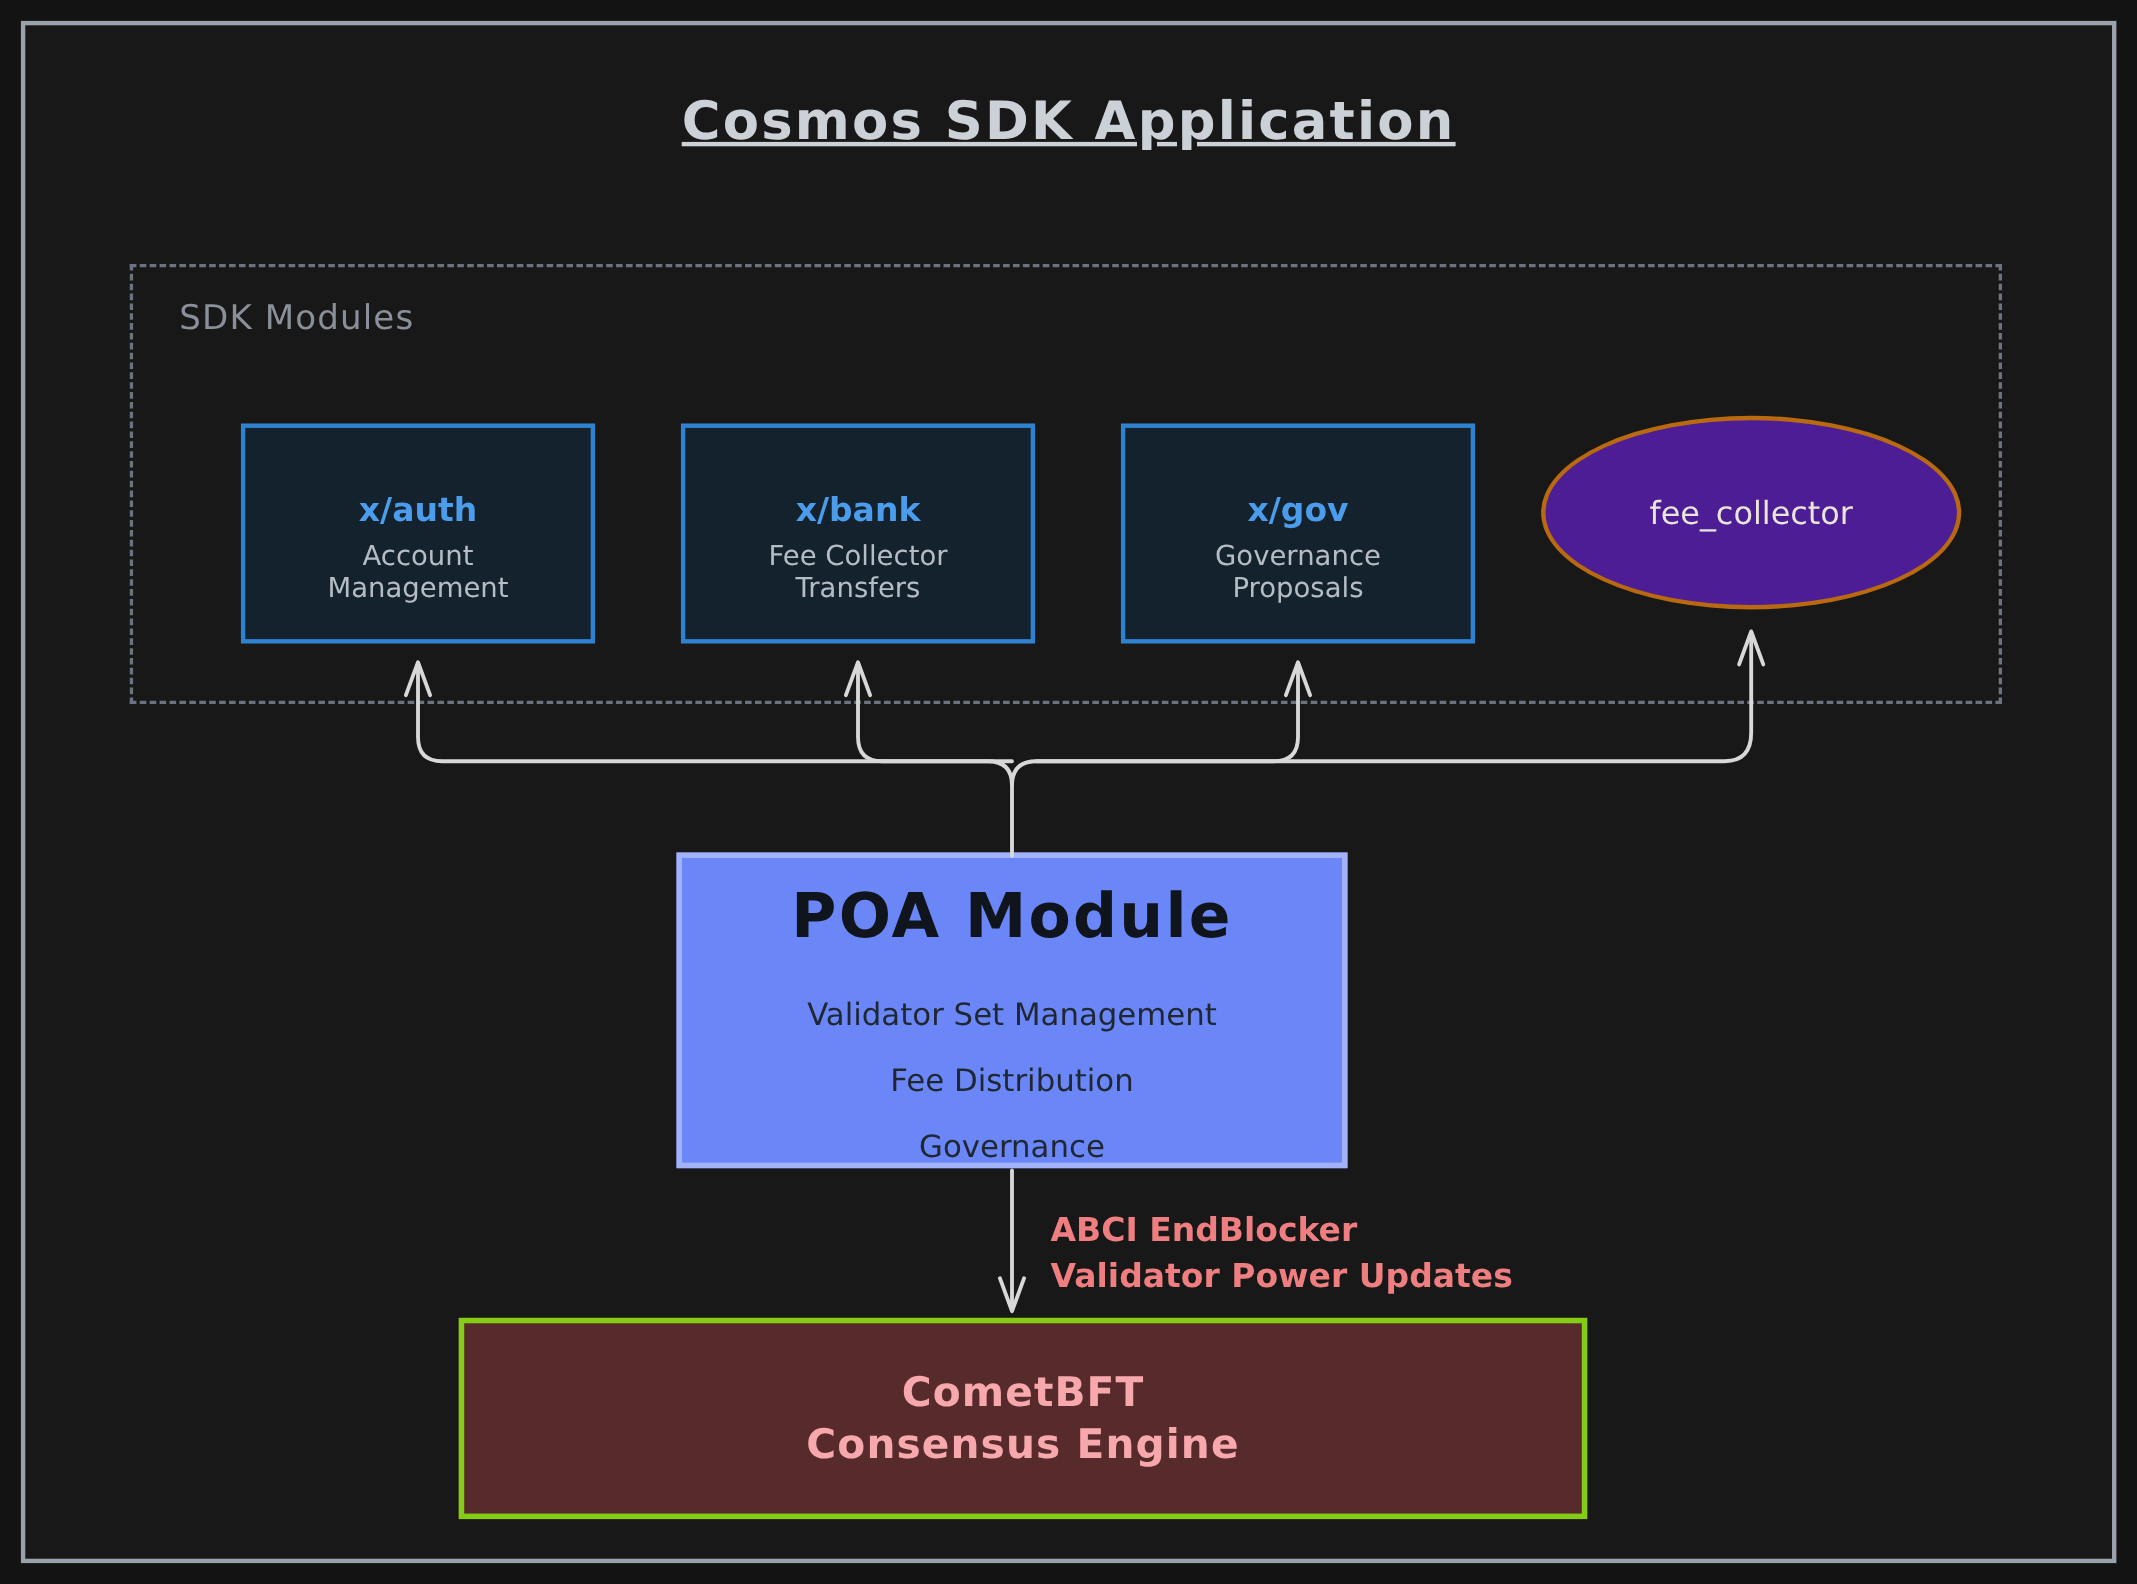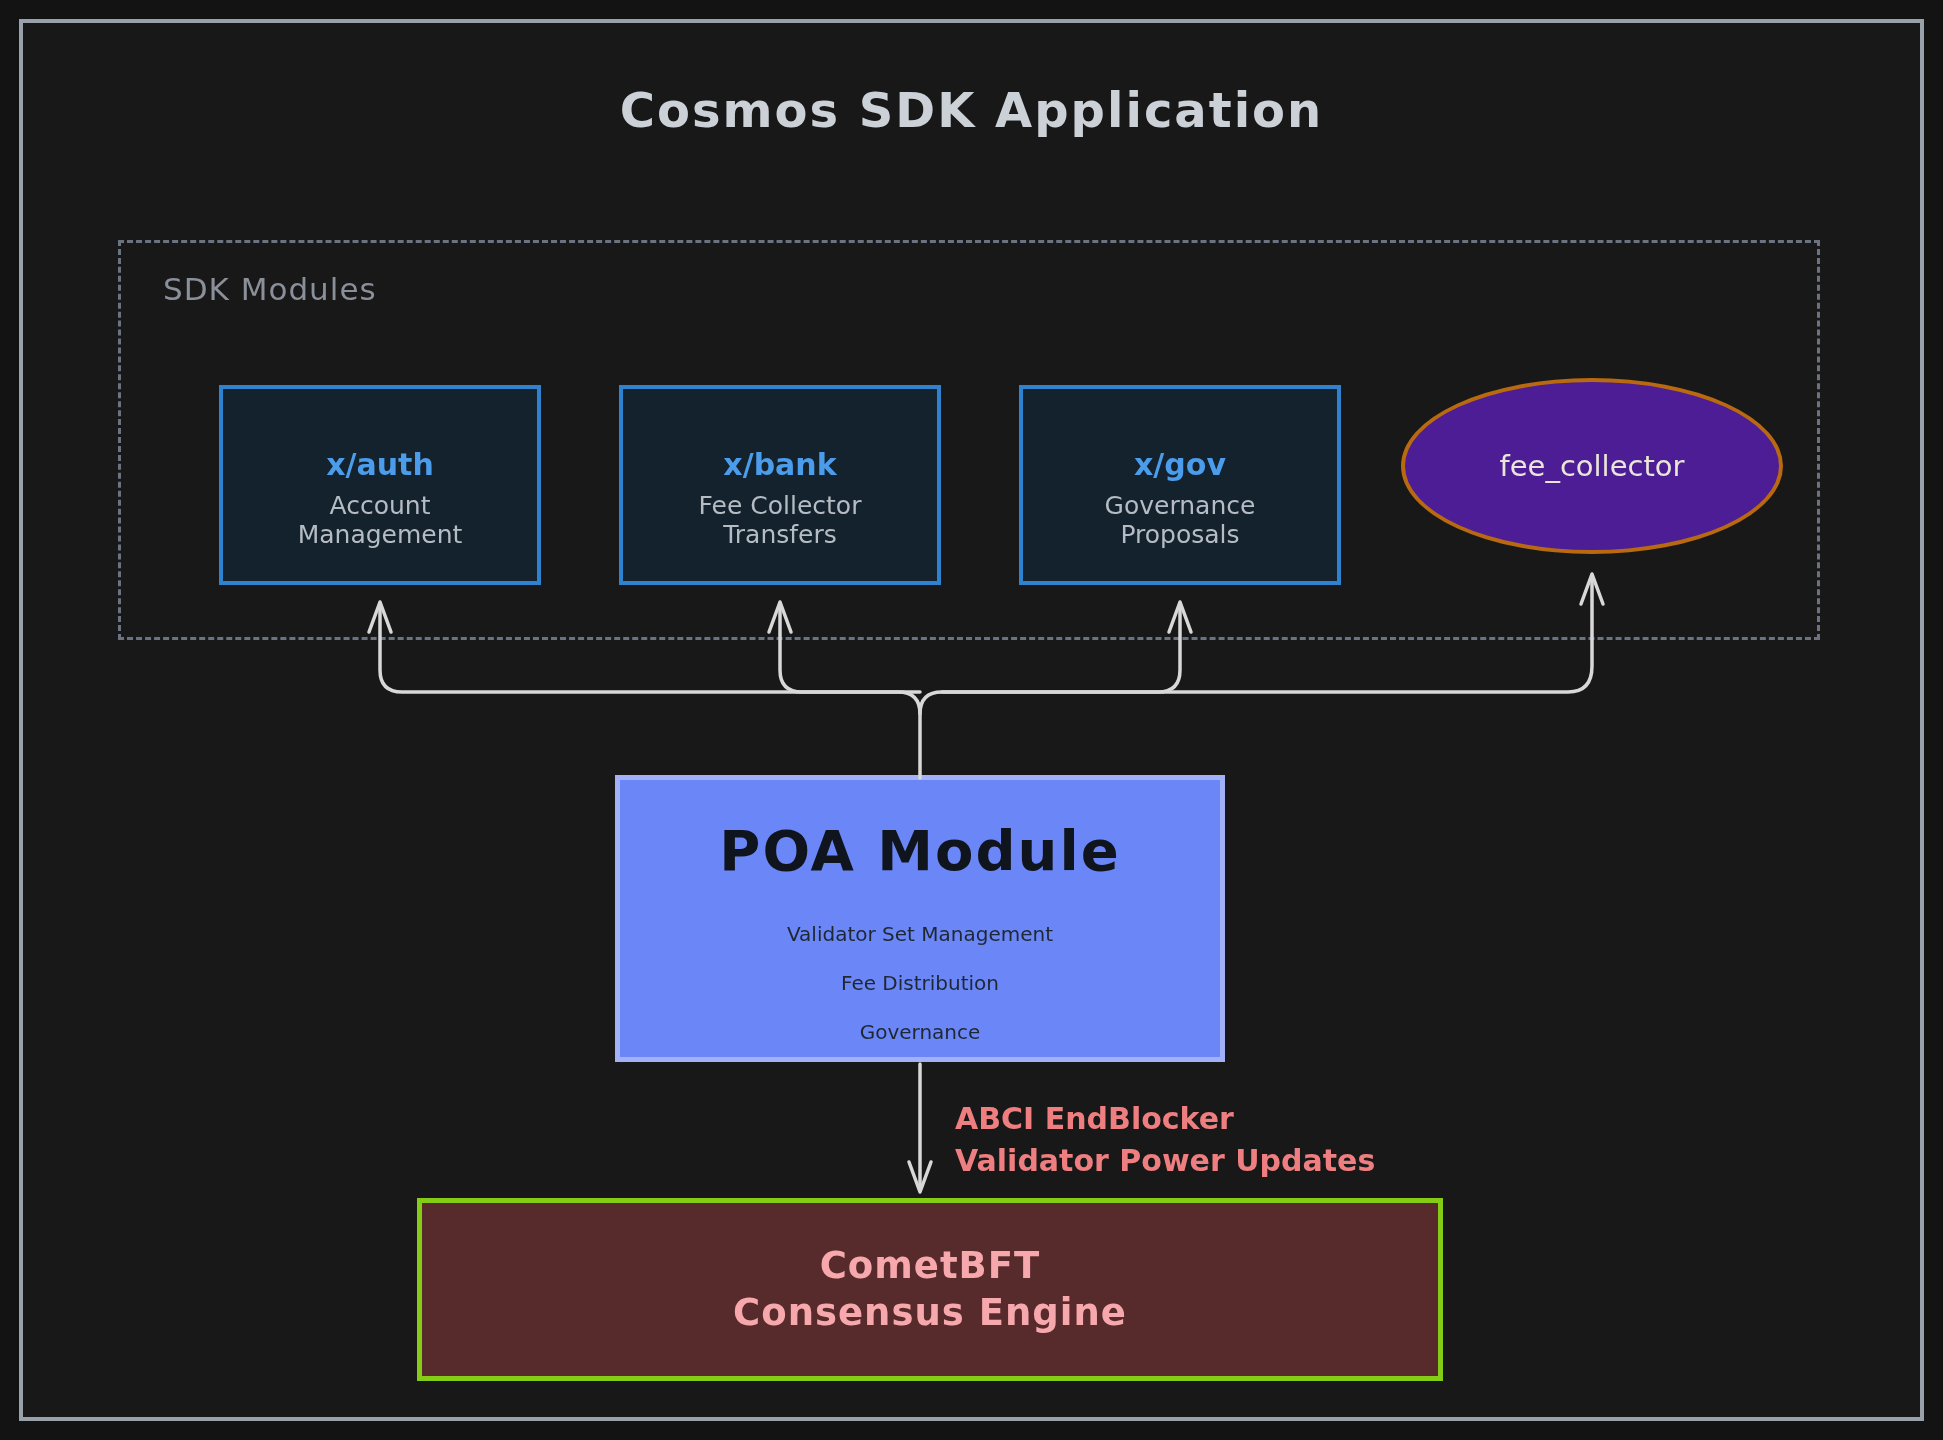--- a/index.html
+++ b/index.html
@@ -23,20 +23,21 @@
   }
   .diagram-title {
     position: absolute;
     left: 0; right: 0;
     top: 82px;
     text-align: center;
     color: #ccd1d7;
     font-size: 48px;
     font-weight: bold;
     letter-spacing: 2px;
+    text-decoration: underline;
   }
   .sdk-container {
     position: absolute;
     left: 118px; top: 240px;
     width: 1702px; height: 400px;
     border: 3px dashed #6b7280;
     box-sizing: border-box;
   }
   .sdk-label {
     position: absolute;
@@ -103,21 +104,21 @@
   }
   .poa-title {
     color: #10141c;
     font-size: 56px;
     font-weight: bold;
     margin-bottom: 16px;
     letter-spacing: 2px;
   }
   .poa-feature {
     color: #1f2733;
-    font-size: 20px;
+    font-size: 28px;
     line-height: 1.35;
     margin-top: 22px;
   }
   .abci-label {
     position: absolute;
     left: 955px; top: 1098px;
     color: #ee7e80;
     font-size: 30px;
     line-height: 1.4;
     white-space: nowrap;

